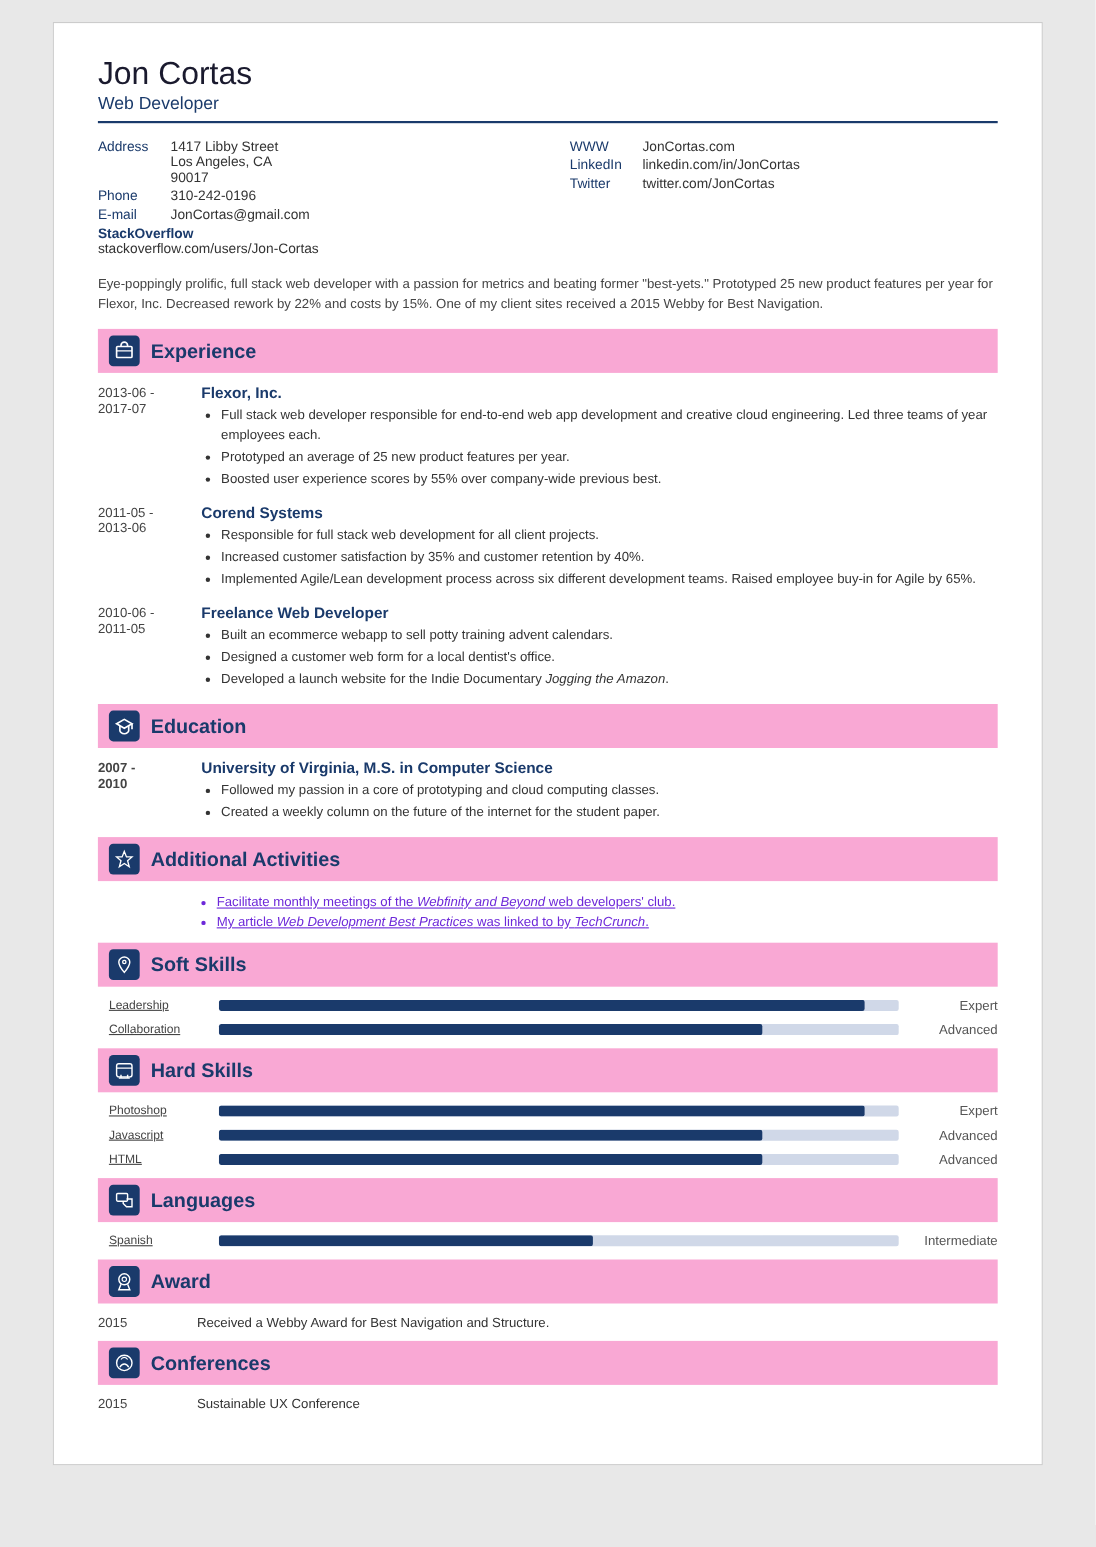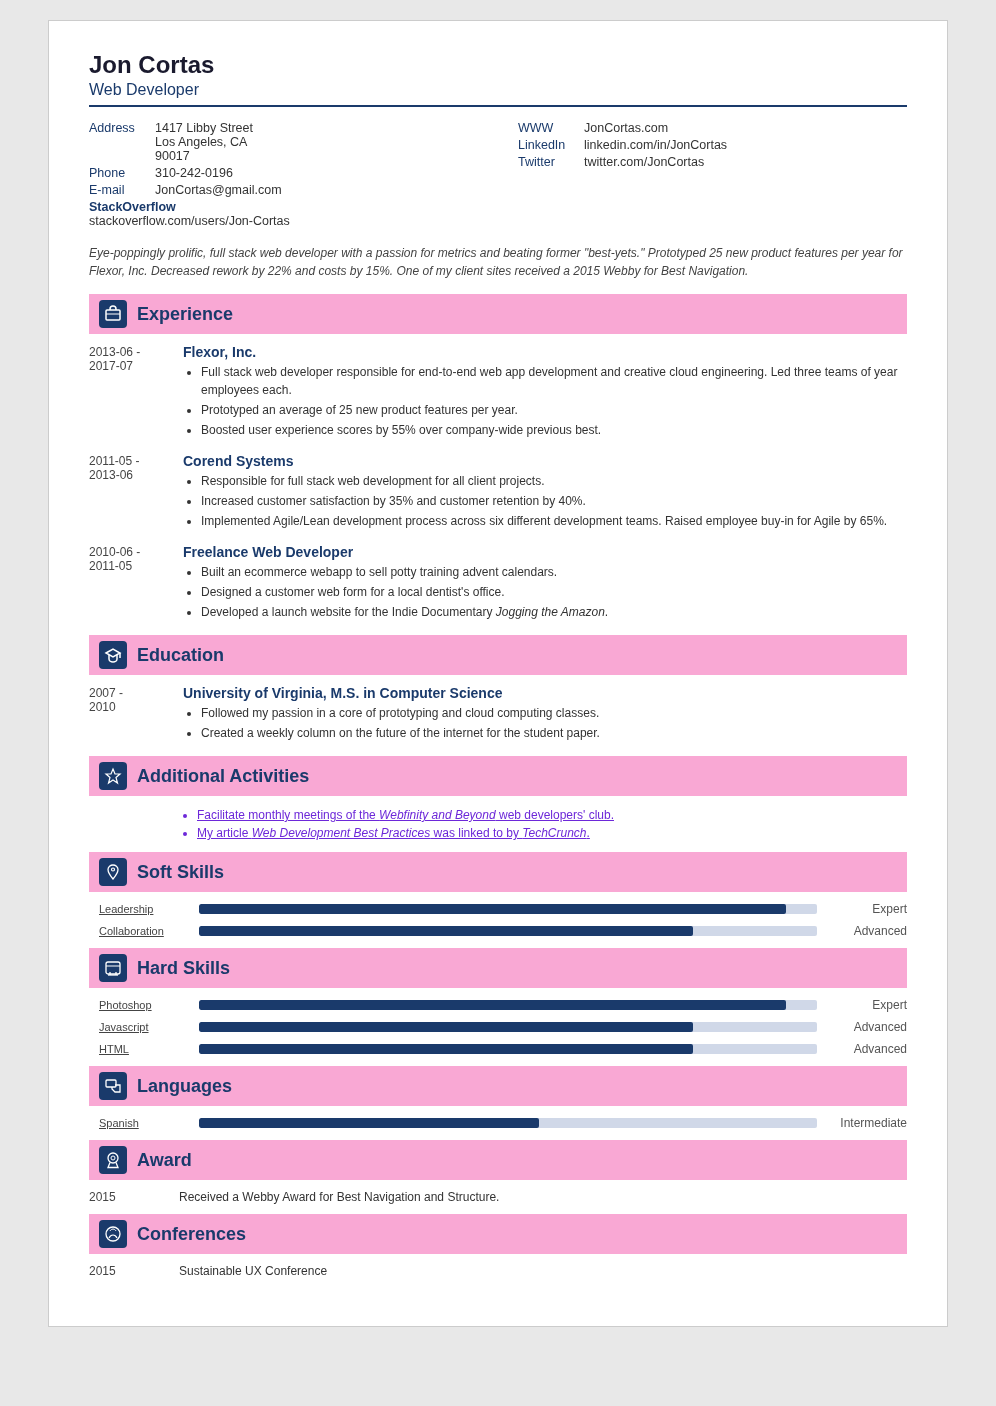--- a/index.html
+++ b/index.html
@@ -11,22 +11,22 @@
       padding: 20px;
     }
     .resume {
       background: #fff;
       max-width: 900px;
       margin: 0 auto;
       padding: 30px 40px 40px 40px;
       border: 1px solid #ccc;
     }
     h1.name {
-      font-size: 24px;
-      font-weight: bold;
+      font-size: 29px;
+      font-weight: normal;
       color: #1a1a2e;
       margin-bottom: 2px;
     }
     .title {
       font-size: 16px;
       color: #1a3a6b;
       margin-bottom: 14px;
       border-bottom: 2px solid #1a3a6b;
       padding-bottom: 6px;
     }
@@ -53,21 +53,20 @@
     }
     .stackoverflow-block .contact-label {
       font-weight: bold;
       color: #1a3a6b;
     }
     .summary {
       font-size: 12px;
       color: #444;
       line-height: 1.5;
       margin-bottom: 14px;
-      font-style: italic;
     }
     .section-header {
       display: flex;
       align-items: center;
       gap: 10px;
       background: #f9a8d4;
       border-left: 0px;
       padding: 6px 10px;
       margin-bottom: 10px;
       margin-top: 10px;
@@ -269,21 +268,21 @@
         <path d="M2 7l7-4 7 4-7 4-7-4z" stroke="white" stroke-width="1.5" fill="none"></path>
         <path d="M5 9v4c0 1.5 1.8 3 4 3s4-1.5 4-3V9" stroke="white" stroke-width="1.5" fill="none"></path>
         <line x1="16" y1="7" x2="16" y2="12" stroke="white" stroke-width="1.5"></line>
       </svg>
     </div>
     <span class="section-title">Education</span>
   </div>
 
   <div id="education-entries">
       <div class="entry">
-        <div class="entry-date" style="white-space: pre-line;">2007 -
+        <div class="entry-date" style="white-space: pre-line; font-weight: bold;">2007 -
 2010</div>
         <div class="entry-content">
           <div class="entry-company">University of Virginia, M.S. in Computer Science</div>
           <ul class="entry-bullets">
             <li>Followed my passion in a core of prototyping and cloud computing classes.</li>
             <li>Created a weekly column on the future of the internet for the student paper.</li>
           </ul>
         </div>
       </div>
     </div>

